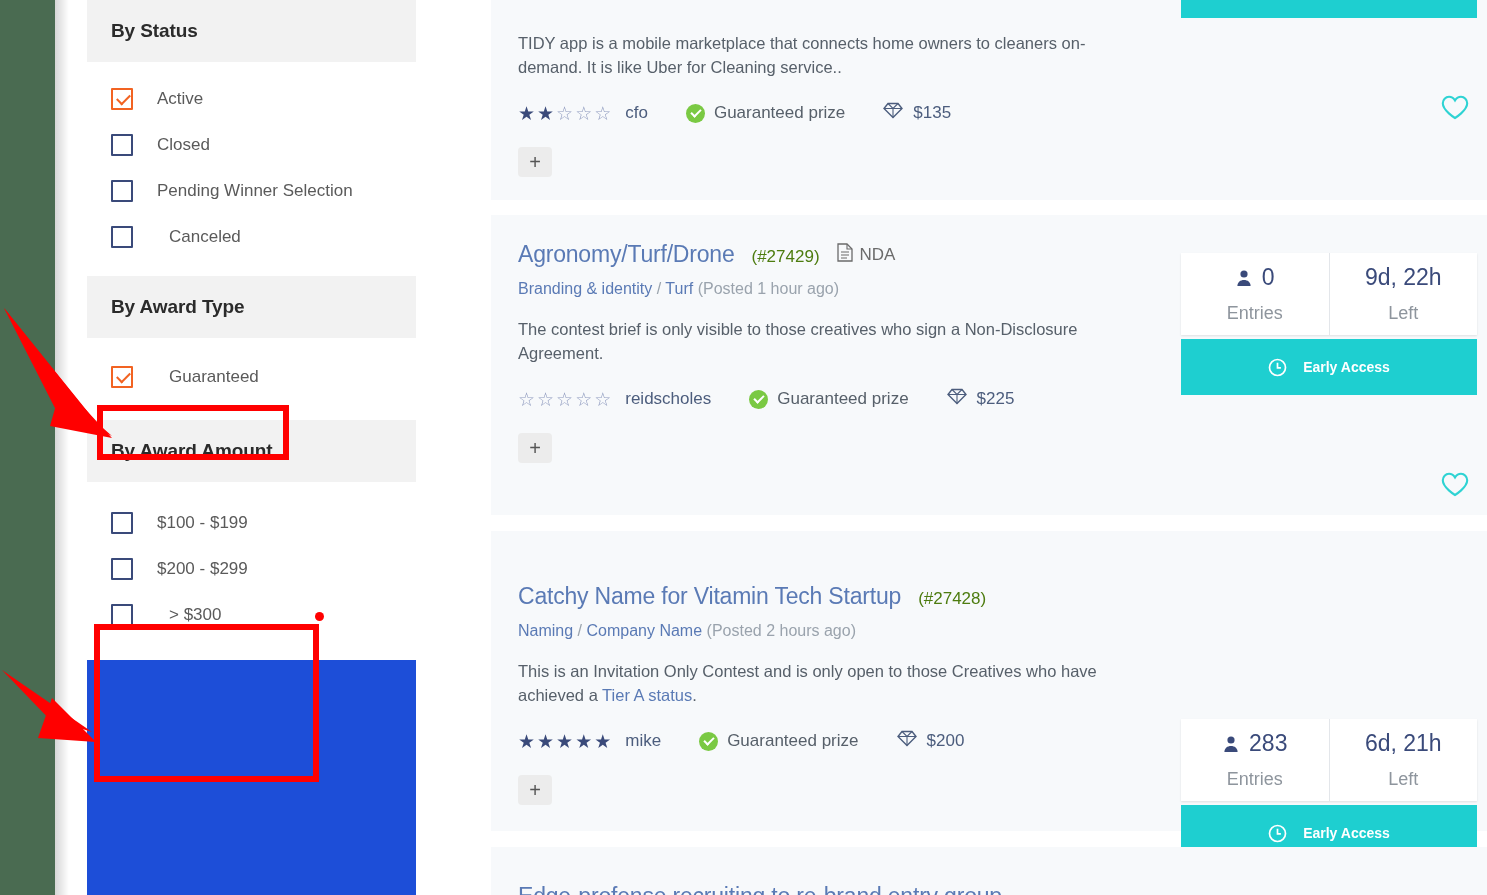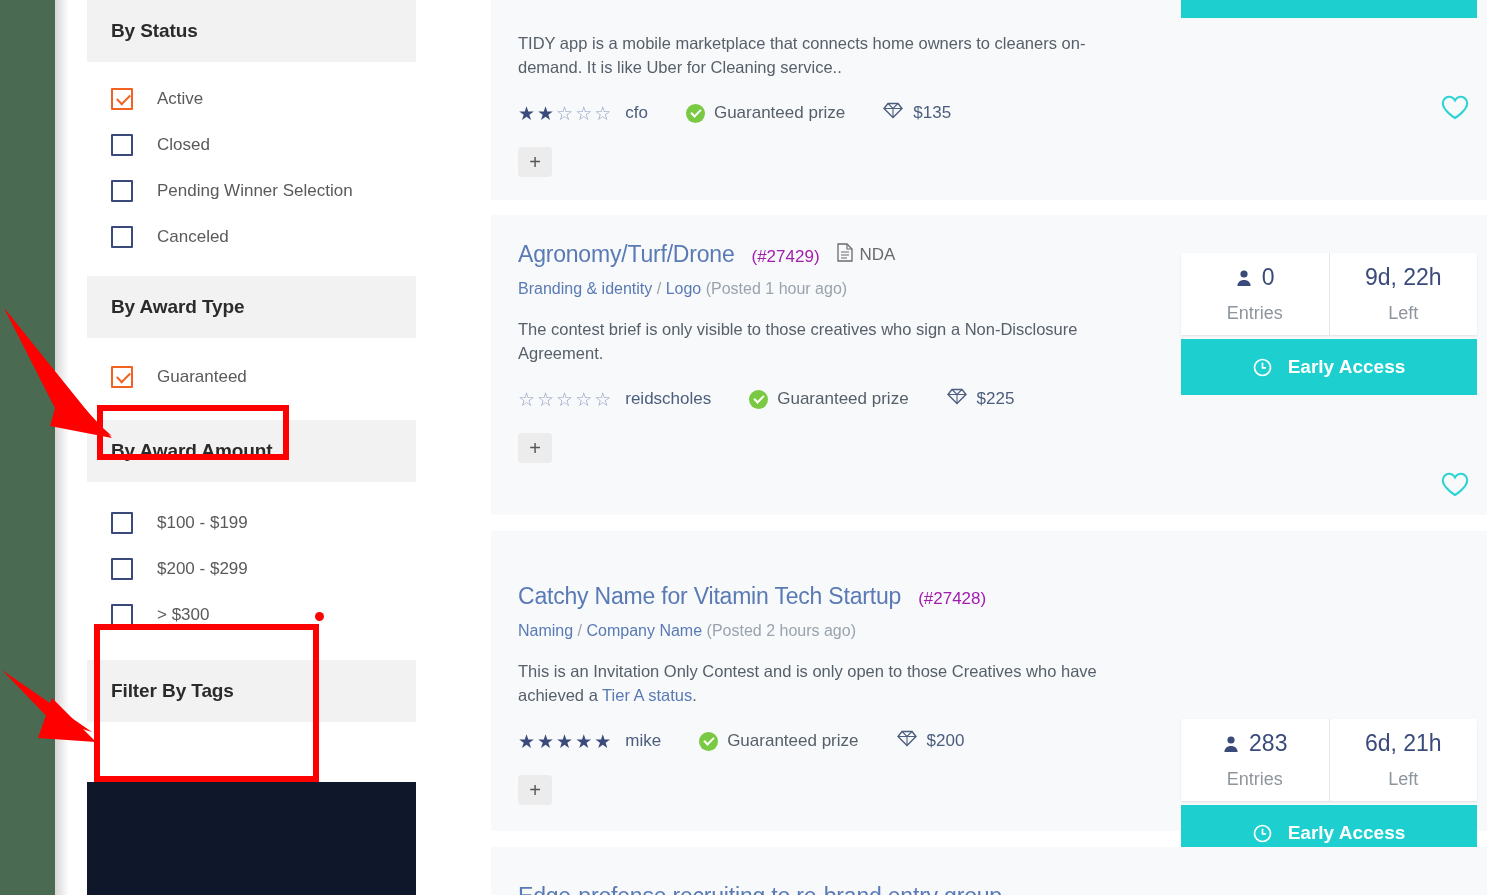--- a/index.html
+++ b/index.html
@@ -17,31 +17,31 @@
     background: #4a6b51;
   }
   .strip-shadow {
     position: absolute; left: 55px; top: 0; width: 14px; height: 895px;
     background: linear-gradient(to right, rgba(0,0,0,0.16), rgba(0,0,0,0));
   }
 
   
   .sidebar {
     position: absolute; left: 87px; top: 0; width: 329px; height: 895px;
-    background: #0f172a;
+    background: #1d4ed8;
   }
   .filter-head {
     background: #f2f2f2;
     padding: 20px 24px 20px 24px;
     font-size: 19px; font-weight: bold; color: #2b2b2b;
     letter-spacing: -0.1px;
   }
   .filter-body { background: #ffffff; padding: 22px 24px 24px 24px; }
   .opt { display: flex; align-items: center; height: 30px; margin-bottom: 16px; }
-  .opt:last-child { margin-bottom: 0; }
+  .opt:last-child { margin-bottom: 0; gap: 12px; }
   .cbox {
     width: 22px; height: 22px; border: 2px solid #3a4a7a; background: #fff;
     flex: 0 0 auto; border-radius: 1px; position: relative;
   }
   .cbox.checked { border-color: #f26322; }
   .cbox.checked::after {
     content: ""; position: absolute; left: 4px; top: 4px;
     width: 11px; height: 6px;
     border-left: 2px solid #f26322; border-bottom: 2px solid #f26322;
     transform: rotate(-45deg);
@@ -64,21 +64,21 @@
     display: flex;
   }
   .card-main { width: 690px; padding: 26px 0 0 27px; position: relative; }
   .card-side { width: 320px; position: relative; }
 
   .c-title-row { display: flex; align-items: baseline; flex-wrap: wrap; }
   .c-title {
     font-size: 23px; color: #5a7ab5; font-weight: normal; letter-spacing: -0.2px;
     cursor: pointer;
   }
-  .c-id { font-size: 17px; color: #a21caf; margin-left: 17px; }
+  .c-id { font-size: 17px; color: #4d7c0f; margin-left: 17px; }
   .c-nda { display: inline-flex; align-items: center; margin-left: 17px; font-size: 17px; color: #6b6b6b; }
   .nda-ico { margin-right: 7px; display: inline-block; }
 
   .c-breadcrumb { margin-top: 12px; font-size: 16px; color: #5a7ab5; }
   .c-breadcrumb .sep { color: #9aa3ad; }
   .c-breadcrumb .posted { color: #9aa3ad; }
   .c-breadcrumb a { color: #5a7ab5; text-decoration: none; cursor: pointer; }
 
   .c-desc {
     margin-top: 20px; font-size: 16.5px; color: #57606a; line-height: 1.45;
@@ -117,21 +117,21 @@
   }
   .stat { flex: 1; display: flex; flex-direction: column; align-items: center; justify-content: center; }
   .stat + .stat { border-left: 1px solid #e3e6ea; }
   .stat-val { font-size: 23px; color: #3a4a7a; display: flex; align-items: center; }
   .person-ico { margin-right: 9px; display: inline-flex; }
   .stat-lbl { font-size: 18px; color: #8e959d; margin-top: 12px; }
 
   .early {
     position: absolute; left: 0; top: 84px; width: 296px; height: 56px;
     background: #1ecfd0; color: #fff; display: flex; align-items: center;
-    justify-content: center; font-size: 19px; cursor: pointer; border: none;
+    justify-content: center; font-size: 14px; cursor: pointer; border: none;
     font-family: "Liberation Sans", sans-serif; font-weight: bold;
   }
   .early .clock { margin-right: 16px; display: inline-flex; }
 
   .heart { position: absolute; right: 32px; cursor: pointer; }
 </style>
 </head>
 <body>
 
 <div id="root">
@@ -184,24 +184,20 @@
           <span class="cbox"></span>
           <span class="opt-label">$200 - $299</span>
         </label>
         <label class="opt">
           <span class="cbox"></span>
           <span class="opt-label">&gt; $300</span>
         </label>
       </div>
     </div>
 
-    <div>
-      <div class="filter-head">Filter By Tags</div>
-      <div style="background:#fff;height:60px;"></div>
-    </div>
   </div>
 
   <div class="list">
 
     <div class="card" style="top:-60px;height:260px;">
       <div class="card-main" style="padding-top:72px;">
         <div class="c-desc">TIDY app is a mobile marketplace that connects home owners to cleaners on-demand. It is like Uber for Cleaning service..</div>
         <div class="c-meta">
           <span class="stars">
             <span>★</span>
@@ -250,21 +246,21 @@
             <span class="nda-ico">
               <svg width="16" height="19" viewBox="0 0 16 19">
                   <path d="M1 1h9l5 5v12H1z" fill="none" stroke="#6b6b6b" stroke-width="1.3"></path>
                   <path d="M10 1v5h5M4 9h8M4 12h8M4 15h6" fill="none" stroke="#6b6b6b" stroke-width="1.1"></path>
                 </svg>
             </span>
             <span>NDA</span>
           </span>
         </div>
         <div class="c-breadcrumb">
-          <a>Branding &amp; identity</a><span class="sep"> / </span><a>Logo</a>
+          <a>Branding &amp; identity</a><span class="sep"> / </span><a>Turf</a>
           <span class="posted">(Posted 1 hour ago)</span>
         </div>
         <div class="c-desc">The contest brief is only visible to those creatives who sign a Non-Disclosure Agreement.</div>
         <div class="c-meta">
           <span class="stars">
             <span class="off">☆</span>
               <span class="off">☆</span>
               <span class="off">☆</span>
               <span class="off">☆</span>
               <span class="off">☆</span>

